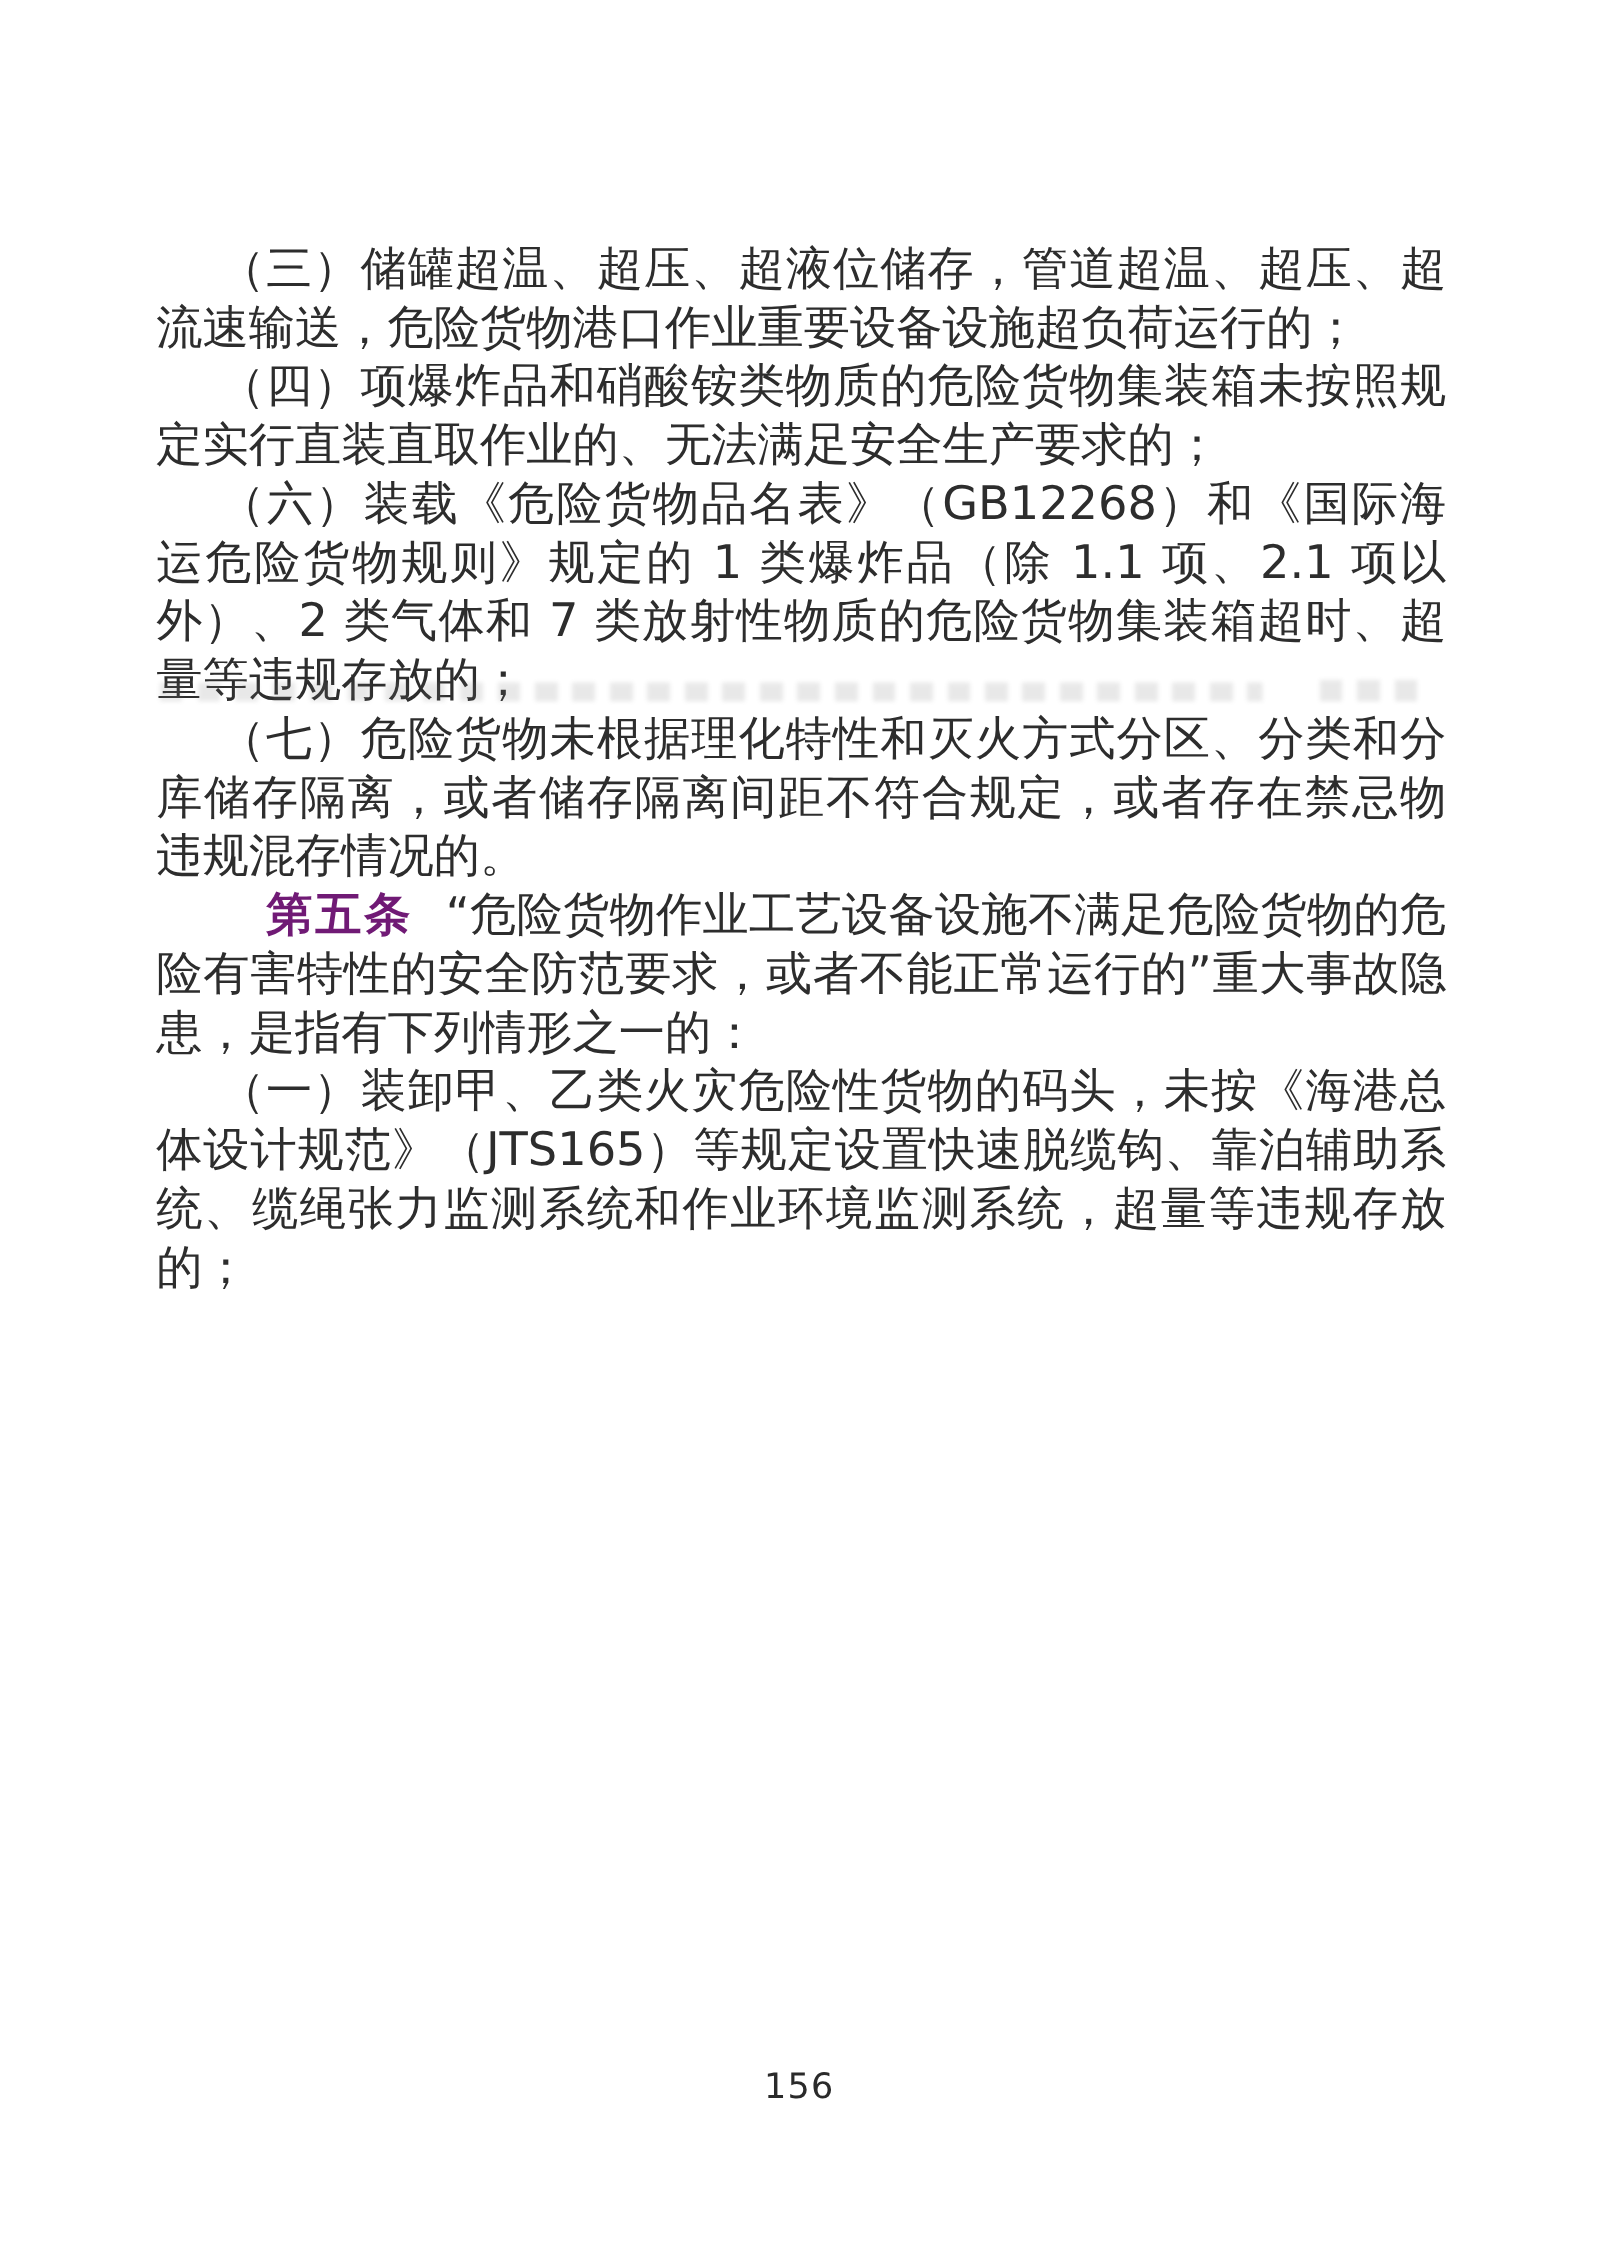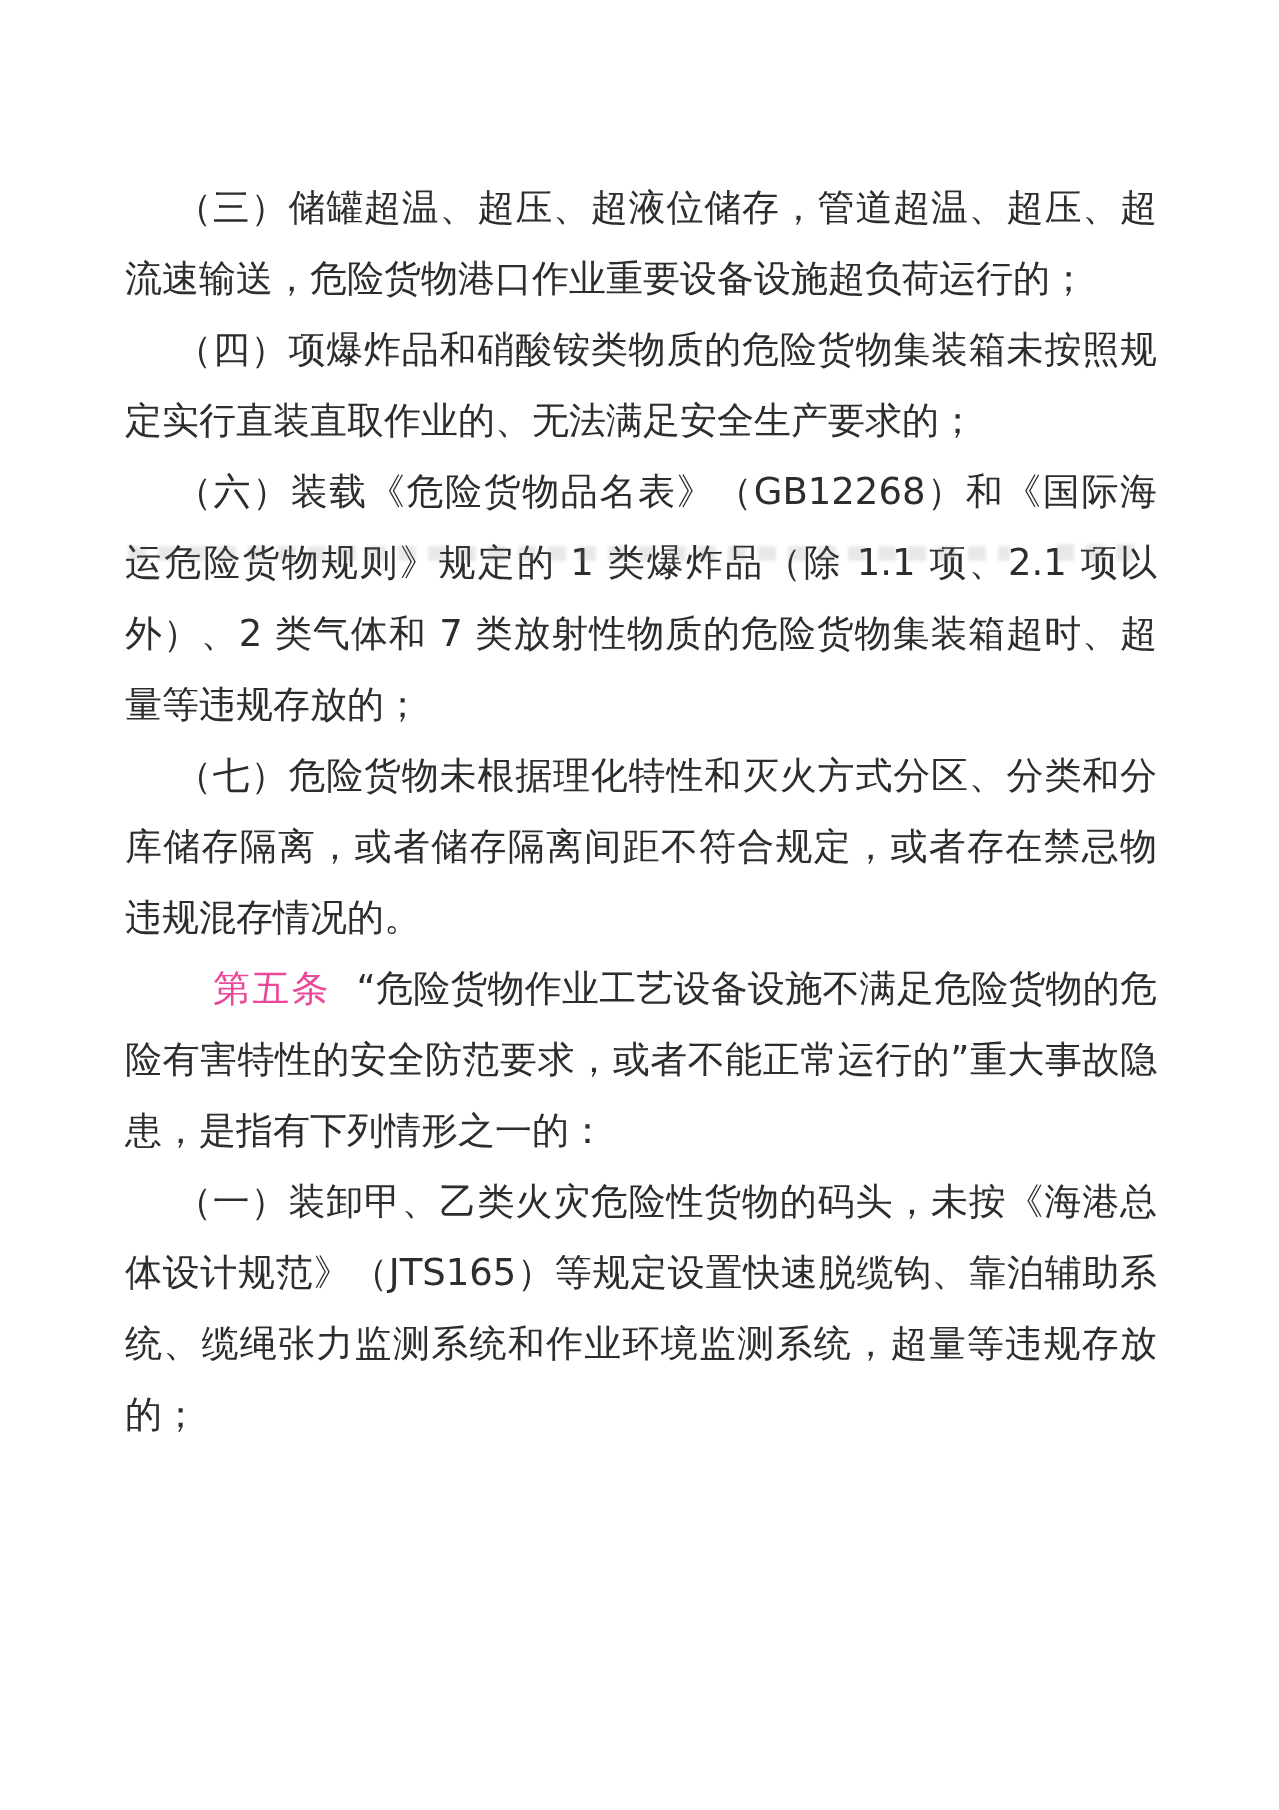--- a/index.html
+++ b/index.html
@@ -13,39 +13,39 @@
     font-family: "DejaVu Sans", "Liberation Sans", sans-serif;
   }
   .page {
     position: absolute;
     inset: 0;
     background: #ffffff;
   }
   .text-block {
     position: absolute;
     left: 125px;
-    top: 172px;
+    top: 191px;
     width: 1032px;
     font-size: 37px;
-    line-height: 71px;
+    line-height: 47px;
     color: #2d2d2d;
     text-align: justify;
     text-align-last: left;
   }
   .para {
     margin: 0;
     padding: 0;
     text-indent: 50px;
   }
   .para-article {
     text-indent: 88px;
   }
   .article-label {
-    font-weight: 400;
-    color: #ec4899;
+    font-weight: 700;
+    color: #701a75;
     letter-spacing: 2px;
     margin-right: 26px;
   }
   
   .ghost {
     position: absolute;
     opacity: 0.16;
     filter: blur(1.5px);
     background: repeating-linear-gradient(90deg, #777 0 18px, transparent 18px 30px);
   }
@@ -81,14 +81,15 @@
     <p class="para para-article"><span class="article-label">第五条</span><span>“危险货物作业工艺设备设施不满足危险货物的危险有害特性的安全防范要求，或者不能正常运行的”重大事故隐患，是指有下列情形之一的：</span></p>
 
     <p class="para"><span>（一）装卸甲、乙类火灾危险性货物的码头，未按《海港总体设计规范》（JTS165）等规定设置快速脱缆钩、靠泊辅助系统、缆绳张力监测系统和作业环境监测系统，超量等违规存放的；</span></p>
 
 
   </div>
 
   <div class="ghost ghost-1"></div>
   <div class="ghost ghost-2"></div>
 
+  <div class="page-number">156</div>
 
 </div>
 
 </body></html>

